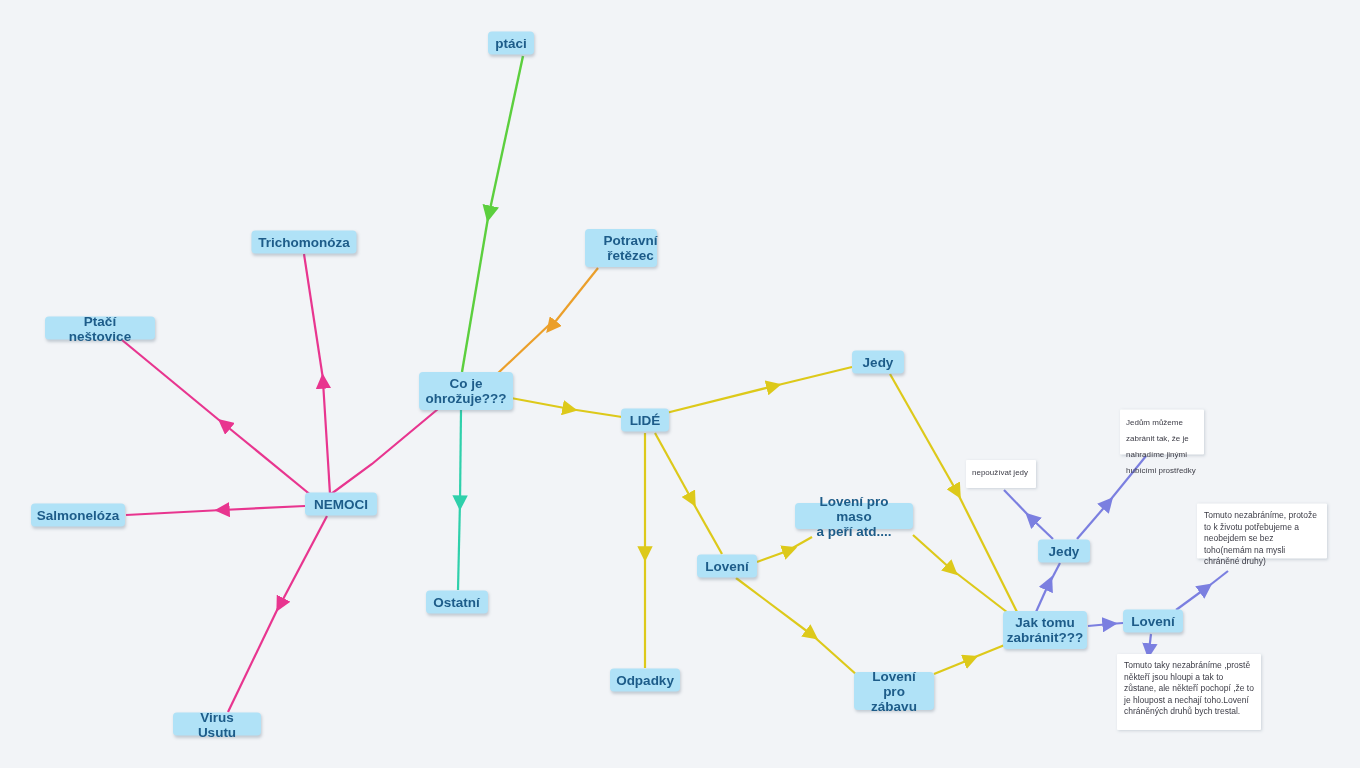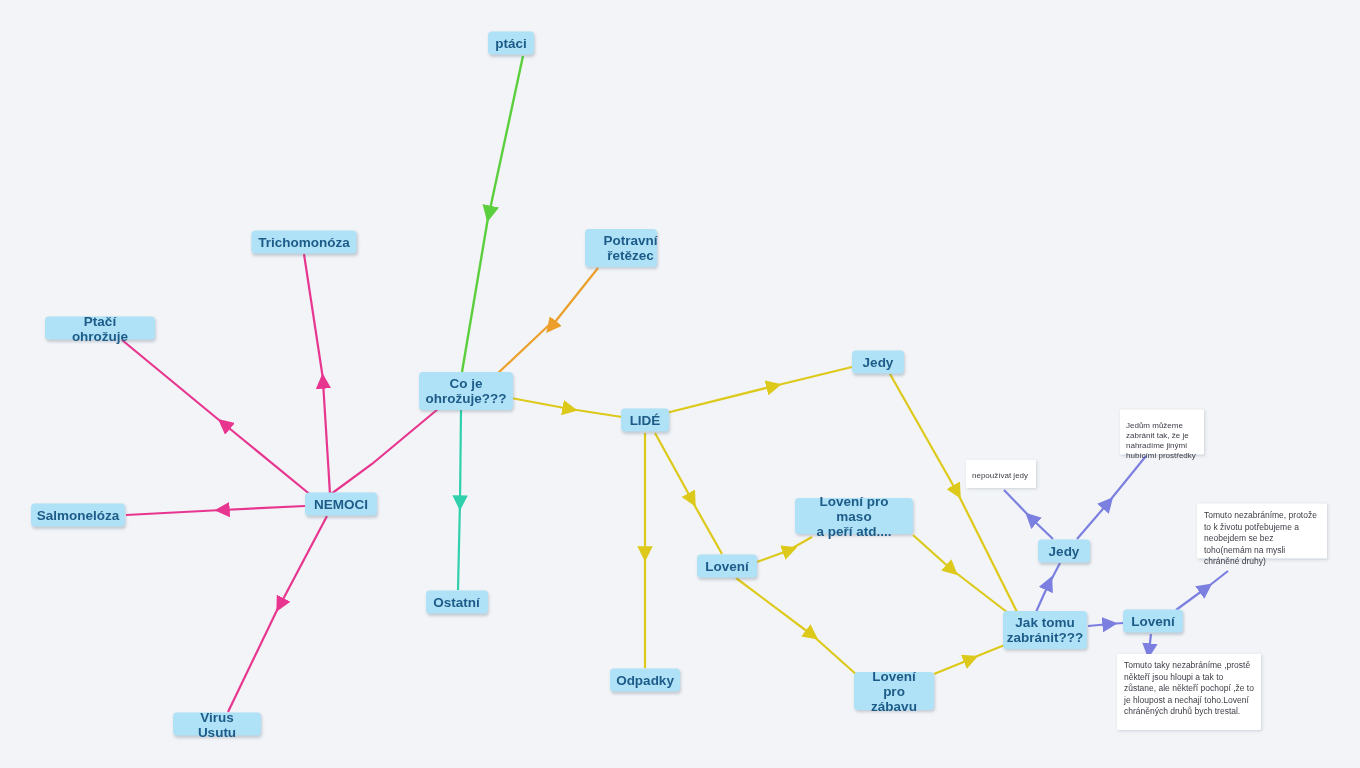--- a/index.html
+++ b/index.html
@@ -58,22 +58,22 @@
     padding: 6px 7px;
     box-shadow: 1px 1px 3px rgba(90,110,130,0.25);
     box-sizing: border-box;
     border-radius: 1px;
     white-space: pre-line;
     transform: translate(-50%, -50%);
     font-family: "Liberation Sans", sans-serif;
   }
   .note.tiny {
     font-size: 8px;
-    line-height: 10px;
-    padding: 11px 6px;
+    line-height: 16px;
+    padding: 5px 6px;
   }
 </style>
 </head>
 <body>
 
 <div id="canvas">
 
   <svg id="edges" viewBox="0 0 1360 768">
     <defs>
       <marker id="ar-green" markerWidth="7" markerHeight="7" refX="3.5" refY="3.5" orient="auto">
@@ -207,28 +207,28 @@
 
     <g>
       <path d="M1151,634 L1149,651" stroke="#7b7fe0" stroke-width="2.2" fill="none" marker-end="url(#ar-purple)"></path>
     </g>
   </svg>
 
   <div class="node" style="left:511px; top:43px;  width:46px;  height:23px;">ptáci</div>
   <div class="node" style="left:304px; top:242px; width:105px; height:23px;">Trichomonóza</div>
   <div class="node" style="left:621px; top:248px; width:72px;  height:38px;padding-left:28px;">Potravní
 řetězec</div>
-  <div class="node" style="left:100px; top:328px; width:110px; height:23px;">Ptačí ohrožuje</div>
+  <div class="node" style="left:100px; top:328px; width:110px; height:23px;">Ptačí neštovice</div>
   <div class="node" style="left:878px; top:362px; width:52px;  height:23px;">Jedy</div>
   <div class="node" style="left:466px; top:391px; width:94px;  height:38px;">Co je
 ohrožuje???</div>
   <div class="node" style="left:645px; top:420px; width:48px;  height:23px;">LIDÉ</div>
   <div class="node" style="left:341px; top:504px; width:72px;  height:23px;">NEMOCI</div>
   <div class="node" style="left:78px;  top:515px; width:94px;  height:23px;">Salmonelóza</div>
-  <div class="node" style="left:854px; top:516px; width:118px; height:36px;">Lovení pro maso
+  <div class="node" style="left:854px; top:516px; width:118px; height:26px;">Lovení pro maso
 a peří atd....</div>
   <div class="node" style="left:1064px;top:551px; width:52px;  height:23px;">Jedy</div>
   <div class="node" style="left:727px; top:566px; width:60px;  height:23px;">Lovení</div>
   <div class="node" style="left:457px; top:602px; width:62px;  height:23px;padding-left:8px;">Ostatní</div>
   <div class="node" style="left:1153px;top:621px; width:60px;  height:23px;">Lovení</div>
   <div class="node" style="left:1045px;top:630px; width:84px;  height:38px;">Jak tomu
 zabránit???</div>
   <div class="node" style="left:645px; top:680px; width:70px;  height:23px;">Odpadky</div>
   <div class="node" style="left:894px; top:691px; width:80px;  height:38px;">Lovení pro
 zábavu</div>

